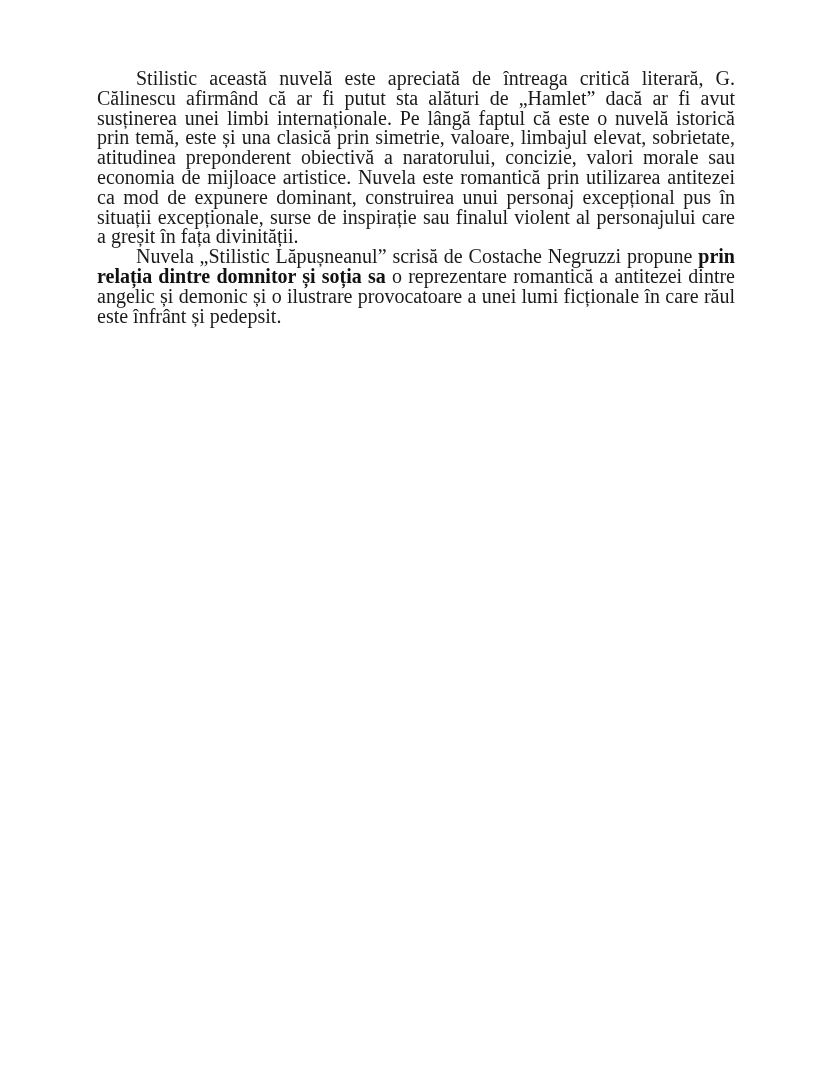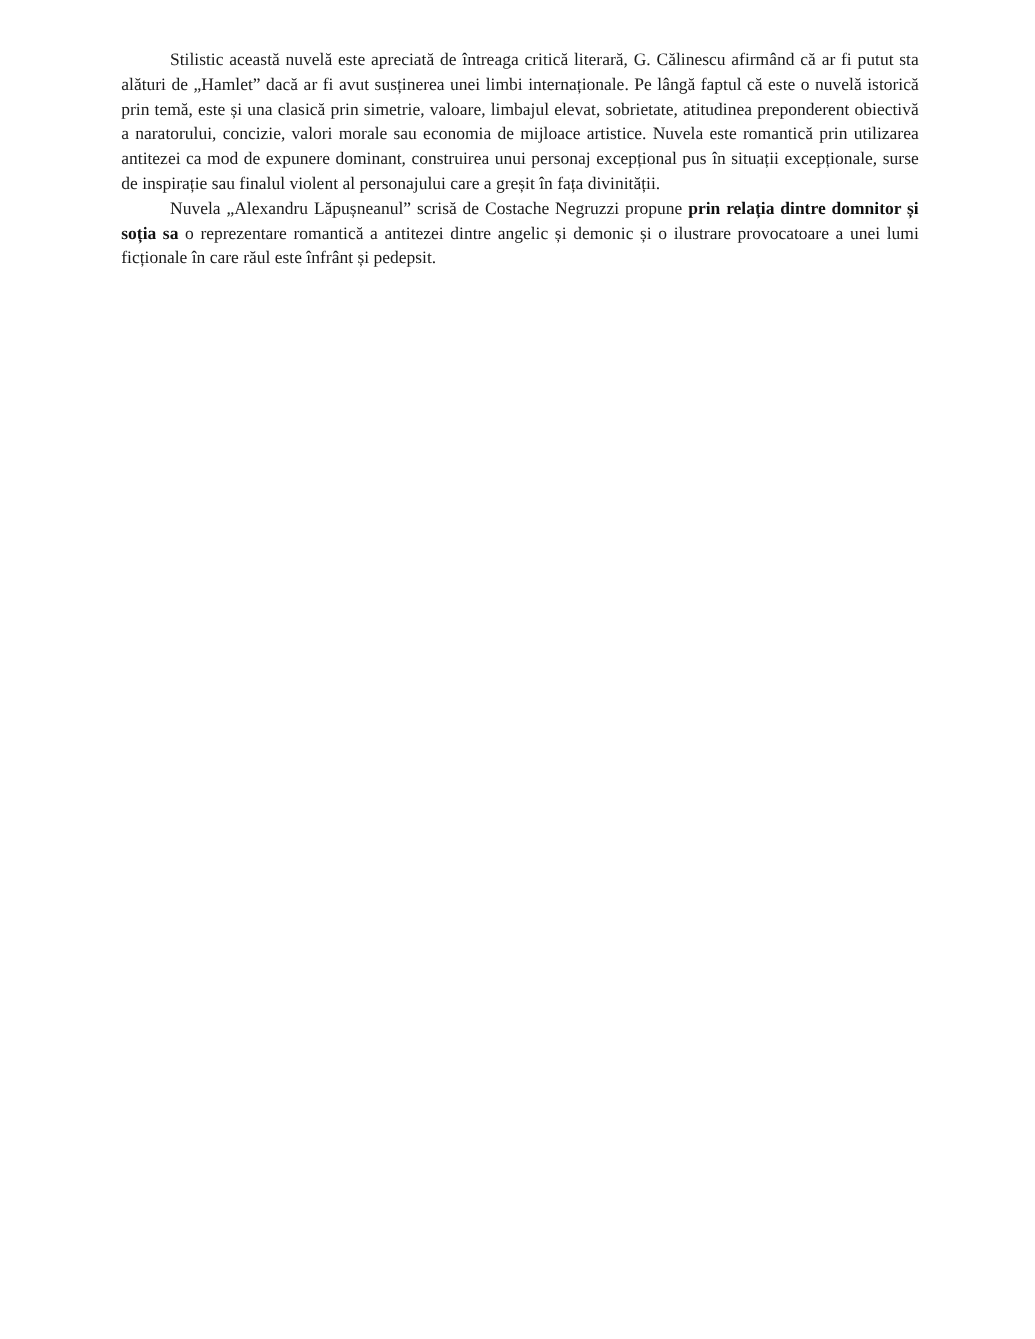--- a/index.html
+++ b/index.html
@@ -9,36 +9,36 @@
   }
   body {
     width: 828px;
     height: 1071px;
     position: relative;
     overflow: hidden;
   }
   .page {
     position: absolute;
     left: 97px;
-    top: 39px;
+    top: 69px;
     width: 638px;
     font-family: "Liberation Serif", "DejaVu Serif", serif;
-    font-size: 14px;
+    font-size: 20px;
     line-height: 19.8px;
     color: #1a1a1a;
   }
   .para {
     margin: 0;
     text-align: justify;
     text-indent: 39px;
   }
   .bold {
     font-weight: bold;
     color: #111;
   }
 </style>
 </head>
 <body>
 
 <div class="page">
   <p class="para">Stilistic această nuvelă este apreciată de întreaga critică literară, G. Călinescu afirmând că ar fi putut sta alături de „Hamlet” dacă ar fi avut susținerea unei limbi internaționale. Pe lângă faptul că este o nuvelă istorică prin temă, este și una clasică prin simetrie, valoare, limbajul elevat, sobrietate, atitudinea preponderent obiectivă a naratorului, concizie, valori morale sau economia de mijloace artistice. Nuvela este romantică prin utilizarea antitezei ca mod de expunere dominant, construirea unui personaj excepțional pus în situații excepționale, surse de inspirație sau finalul violent al personajului care a greșit în fața divinității.</p>
-  <p class="para"><span>Nuvela „Alexandru Lăpușneanul” scrisă de Costache Negruzzi propune </span><span class="bold">prin relația  dintre domnitor și soția sa</span><span> o reprezentare romantică a antitezei dintre angelic și demonic și o  ilustrare provocatoare a unei lumi ficționale în care răul este înfrânt și pedepsit.</span></p>
+  <p class="para"><span>Nuvela „Stilistic Lăpușneanul” scrisă de Costache Negruzzi propune </span><span class="bold">prin relația  dintre domnitor și soția sa</span><span> o reprezentare romantică a antitezei dintre angelic și demonic și o  ilustrare provocatoare a unei lumi ficționale în care răul este înfrânt și pedepsit.</span></p>
 </div>
 
 </body></html>

